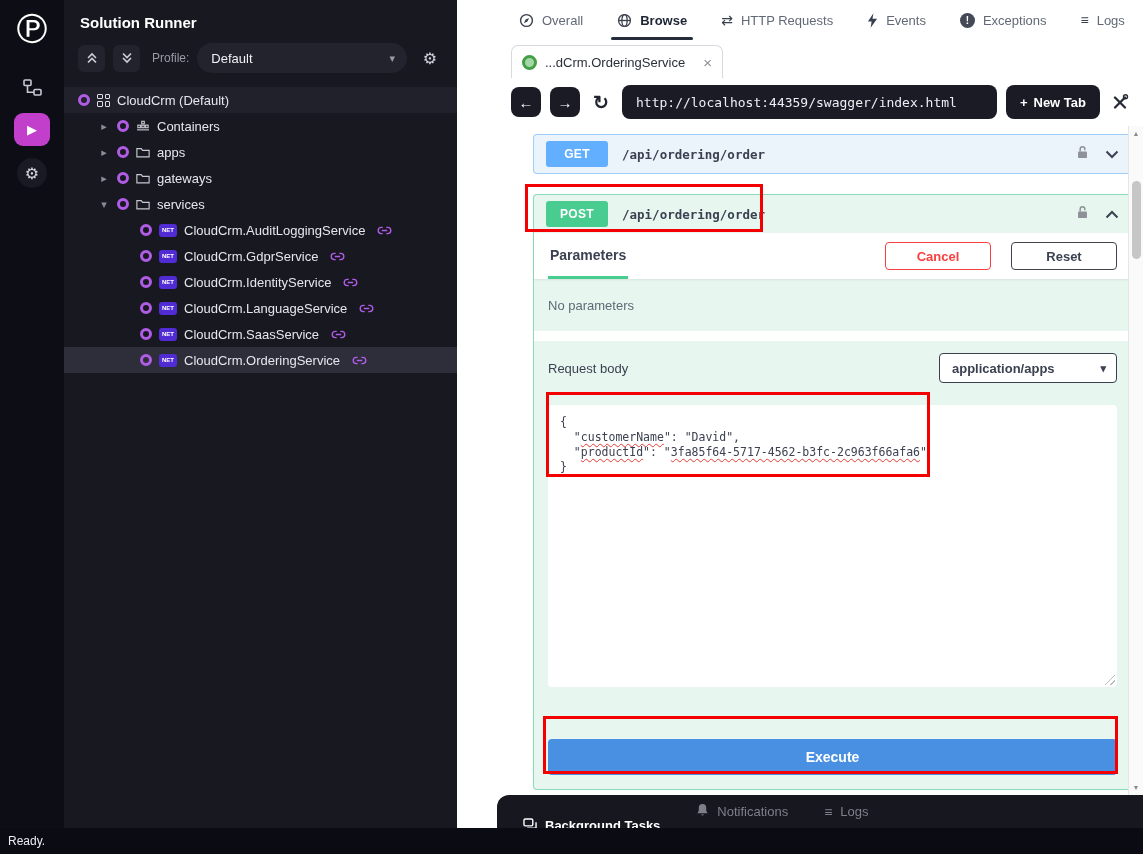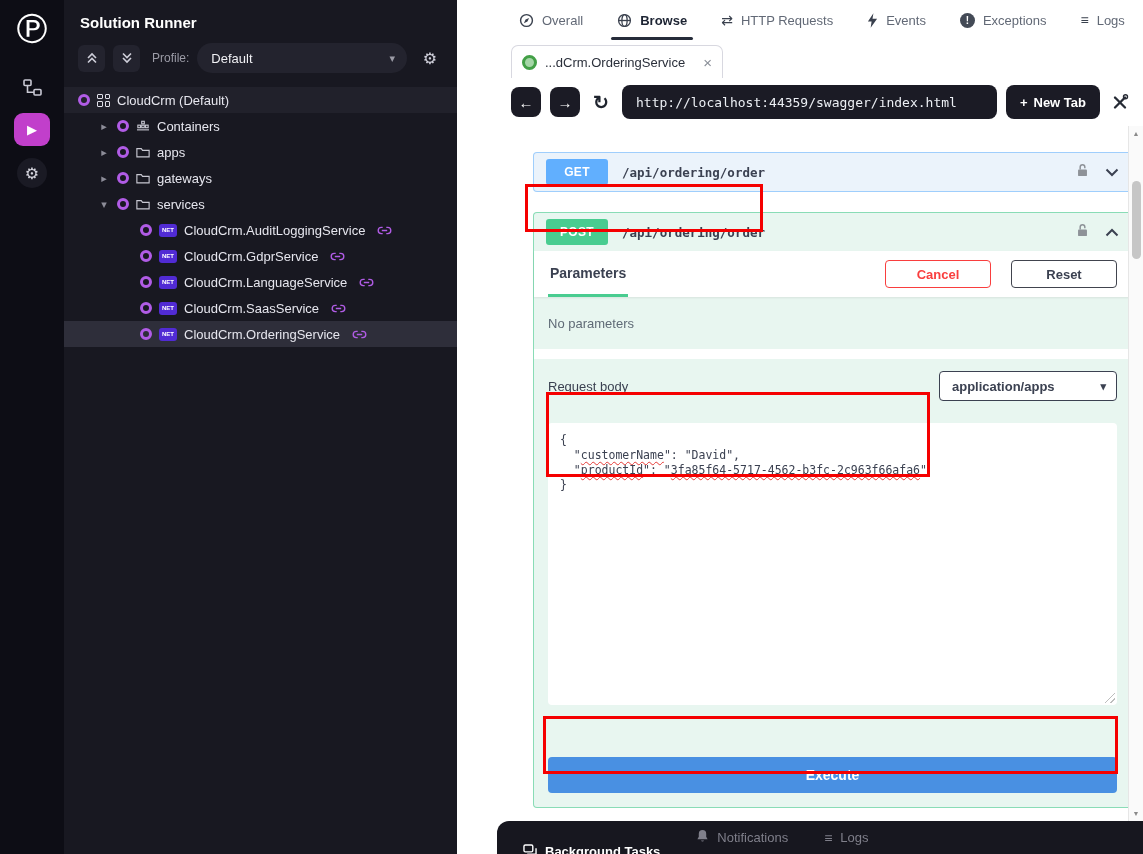--- a/index.html
+++ b/index.html
@@ -57,21 +57,21 @@
 
   .nav-bar { height:48px; display:flex; align-items:center; gap:9px; padding:0 14px; background:#fff; flex:none; }
   .nav-btn { width:30px; height:30px; border-radius:8px; background:#1b1b25; color:#fff; font-size:15px; display:flex; align-items:center; justify-content:center; flex:none; }
   .refresh { width:24px; text-align:center; color:#1f242e; font-size:19px; font-weight:bold; }
   .url { flex:1; height:34px; background:#1b1b25; border-radius:8px; color:#eceff4; font-family:"DejaVu Sans Mono",monospace; font-size:13px; display:flex; align-items:center; padding:0 14px; overflow:hidden; white-space:nowrap; }
   .new-tab { height:34px; background:#1b1b25; border-radius:8px; color:#fff; font-size:13px; font-weight:bold; display:flex; align-items:center; gap:6px; padding:0 14px; white-space:nowrap; }
   .tools { margin-left:2px; display:flex; }
 
   
   .content { flex:1; position:relative; background:#fff; min-height:0; overflow:hidden; }
-  .swagger { position:absolute; left:36px; top:26px; width:599px; }
+  .swagger { position:absolute; left:36px; top:8px; width:599px; }
   .opblock { border-radius:4px; border:1px solid; }
   .get-block { background:#ebf3fb; border-color:rgba(97,175,254,.55); }
   .post-block { background:#e8f6f0; border-color:rgba(73,204,144,.6); margin-top:20px; }
   .ob-header { height:38px; display:flex; align-items:center; padding:0 12px; gap:14px; }
   .method { min-width:62px; height:26px; border-radius:3px; color:#fff; font-weight:bold; font-size:12px; letter-spacing:.3px; display:flex; align-items:center; justify-content:center; padding:0 8px; flex:none; }
   .method.get { background:#61affe; }
   .method.post { background:#49cc90; }
   .path { font-family:"DejaVu Sans Mono",monospace; font-size:12.5px; font-weight:bold; color:#3b4151; }
   .ob-right { margin-left:auto; display:flex; align-items:center; gap:16px; }
 
@@ -231,20 +231,30 @@
           <span class="link-ic" data-interactable="true">
               <svg width="15" height="9" viewBox="0 0 16 10">
                 <path d="M6 8.5 H4.5 a3.5 3.5 0 1 1 0-7 H6 M10 1.5 h1.5 a3.5 3.5 0 1 1 0 7 H10 M5 5 h6" fill="none" stroke="currentColor" stroke-width="1.5"></path>
               </svg>
             </span>
         </div>
         <div class="tree-row lvl2" data-interactable="true">
           <span class="ring" data-interactable="false"></span>
           <span class="net-badge" data-interactable="false">NET</span>
           <span data-interactable="false">CloudCrm.GdprService</span>
+          <span class="link-ic" data-interactable="true">
+              <svg width="15" height="9" viewBox="0 0 16 10">
+                <path d="M6 8.5 H4.5 a3.5 3.5 0 1 1 0-7 H6 M10 1.5 h1.5 a3.5 3.5 0 1 1 0 7 H10 M5 5 h6" fill="none" stroke="currentColor" stroke-width="1.5"></path>
+              </svg>
+            </span>
+        </div>
+        <div class="tree-row lvl2" data-interactable="true">
+          <span class="ring" data-interactable="false"></span>
+          <span class="net-badge" data-interactable="false">NET</span>
+          <span data-interactable="false">CloudCrm.IdentityService</span>
           <span class="link-ic" data-interactable="true">
               <svg width="15" height="9" viewBox="0 0 16 10">
                 <path d="M6 8.5 H4.5 a3.5 3.5 0 1 1 0-7 H6 M10 1.5 h1.5 a3.5 3.5 0 1 1 0 7 H10 M5 5 h6" fill="none" stroke="currentColor" stroke-width="1.5"></path>
               </svg>
             </span>
         </div>
         <div class="tree-row lvl2" data-interactable="true">
           <span class="ring" data-interactable="false"></span>
           <span class="net-badge" data-interactable="false">NET</span>
           <span data-interactable="false">CloudCrm.LanguageService</span>
@@ -450,13 +460,16 @@
           <span data-interactable="false">Notifications</span>
         </div>
         <div class="task-item" data-interactable="true">
           <span class="glyph-ic" style="color:#7f7f8a" data-interactable="false">≡</span>
           <span data-interactable="false">Logs</span>
         </div>
       </div>
     </div>
   </div>
 
+  <div class="status-bar" data-interactable="false">
+    <span data-interactable="false">Ready.</span>
+  </div>
 </div>
 
 </body></html>

